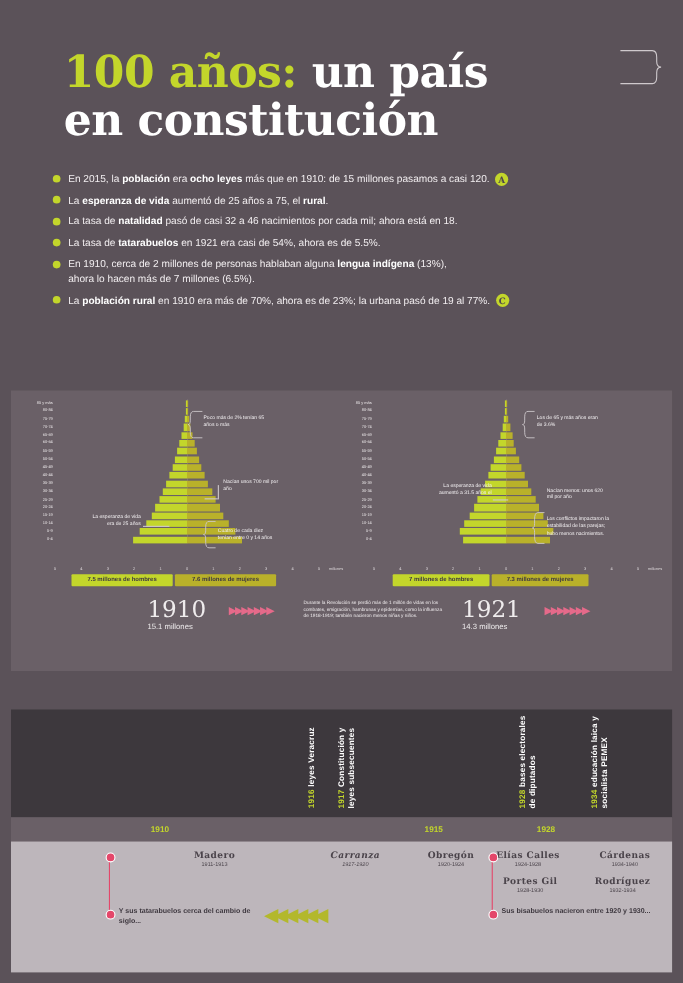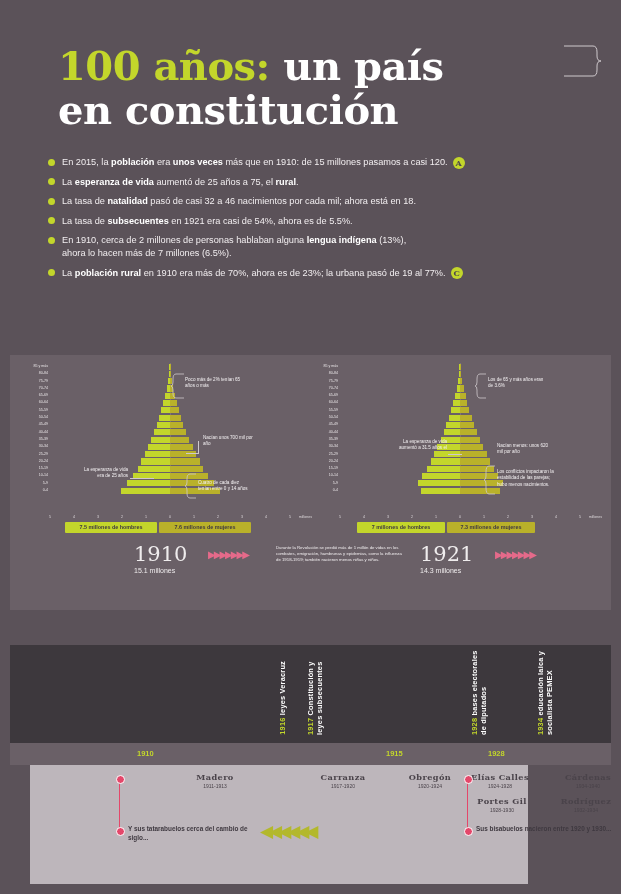--- a/index.html
+++ b/index.html
@@ -88,21 +88,21 @@
   .revtext{position:absolute;font-size:4.3px;line-height:6.2px;color:#f0ecee;width:130px;}
 
   
   .band{position:absolute;left:10px;top:645px;width:601px;height:98px;background:#3d383d;}
   .bandev{position:absolute;bottom:8px;writing-mode:vertical-rl;transform:rotate(180deg);font-size:7.4px;line-height:9px;font-weight:bold;color:#ffffff;letter-spacing:0.2px;}
   .bandev .yr{color:#c3d62b;}
 
   .decbar{position:absolute;left:10px;top:743px;width:601px;height:22px;background:#6a6067;}
   .decbar span{position:absolute;top:6px;font-size:7.5px;font-weight:bold;color:#c3d62b;}
 
-  .presbar{position:absolute;left:10px;top:765px;width:498px;height:119px;background:#bdb6bb;margin-left:20px;}
+  .presbar{position:absolute;left:10px;top:765px;width:601px;height:119px;background:#bdb6bb;}
   .pres{position:absolute;text-align:center;color:#4a434a;}
   .pres .nm{font-family:"DejaVu Serif",serif;font-size:8.2px;font-weight:bold;letter-spacing:0.4px;}
   .pres .yrs{font-size:5px;margin-top:1px;}
   .gen{position:absolute;font-size:6.4px;line-height:8.6px;color:#3f3940;font-weight:bold;}
   .genpin{position:absolute;width:7px;height:7px;border-radius:50%;background:#e4476a;border:1.5px solid #ffffff;}
   .genstem{position:absolute;width:1.4px;background:#e4476a;}
   .chev{position:absolute;font-size:17px;letter-spacing:-4px;color:#b3b82c;}
 </style>
 </head>
 <body>
@@ -110,24 +110,24 @@
 <div class="wrap">
 
   <div class="header">
     <h1 class="title">
       <span class="hl">100 años:</span><span> un país</span>
       <span class="l2">en constitución</span>
     </h1>
   </div>
 
   <div class="bullets" id="bullets">
-      <div class="bullet"><span class="dot"></span>En 2015, la <b>población</b> era <b>unos veces</b> más que en 1910: de 15 millones pasamos a casi 120.<span class="badge">A</span></div>
+      <div class="bullet"><span class="dot"></span>En 2015, la <b>población</b> era <b>ocho leyes</b> más que en 1910: de 15 millones pasamos a casi 120.<span class="badge">A</span></div>
       <div class="bullet"><span class="dot"></span>La <b>esperanza de vida</b> aumentó de 25 años a 75, el <b>rural</b>.</div>
       <div class="bullet"><span class="dot"></span>La tasa de <b>natalidad</b> pasó de casi 32 a 46 nacimientos por cada mil; ahora está en 18.</div>
-      <div class="bullet"><span class="dot"></span>La tasa de <b>subsecuentes</b> en 1921 era casi de 54%, ahora es de 5.5%.</div>
+      <div class="bullet"><span class="dot"></span>La tasa de <b>tatarabuelos</b> en 1921 era casi de 54%, ahora es de 5.5%.</div>
       <div class="bullet"><span class="dot"></span>En 1910, cerca de 2 millones de personas hablaban alguna <b>lengua indígena</b> (13%),<br>ahora lo hacen más de 7 millones (6.5%).</div>
       <div class="bullet"><span class="dot"></span>La <b>población rural</b> en 1910 era más de 70%, ahora es de 23%; la urbana pasó de 19 al 77%.<span class="badge">C</span></div>
     </div>
 
   <svg class="brace-b" width="40" height="34">
     <path d="M1 2 H30 Q34 2 34 8 V12 Q34 17 38 17 Q34 17 34 22 V26 Q34 32 30 32 H1" fill="none" stroke="#cfc9cd" stroke-width="1"></path>
   </svg>
 
   <div class="panel">
 
@@ -434,21 +434,21 @@
     <span style="left:127px;">1910</span>
     <span style="left:376px;">1915</span>
     <span style="left:478px;">1928</span>
   </div>
 
   <div class="presbar">
     <div class="pres" style="left:145px;top:7px;width:80px;">
       <div class="nm">Madero</div>
       <div class="yrs">1911-1913</div>
     </div>
-    <div class="pres" style="left:273px;top:7px;width:80px;">
+    <div class="pres" style="left:273px;top:7px;width:80px;font-style:italic;">
       <div class="nm">Carranza</div>
       <div class="yrs">1917-1920</div>
     </div>
     <div class="pres" style="left:364px;top:7px;width:72px;">
       <div class="nm">Obregón</div>
       <div class="yrs">1920-1924</div>
     </div>
     <div class="pres" style="left:430px;top:7px;width:80px;">
       <div class="nm">Elías Calles</div>
       <div class="yrs">1924-1928</div>

